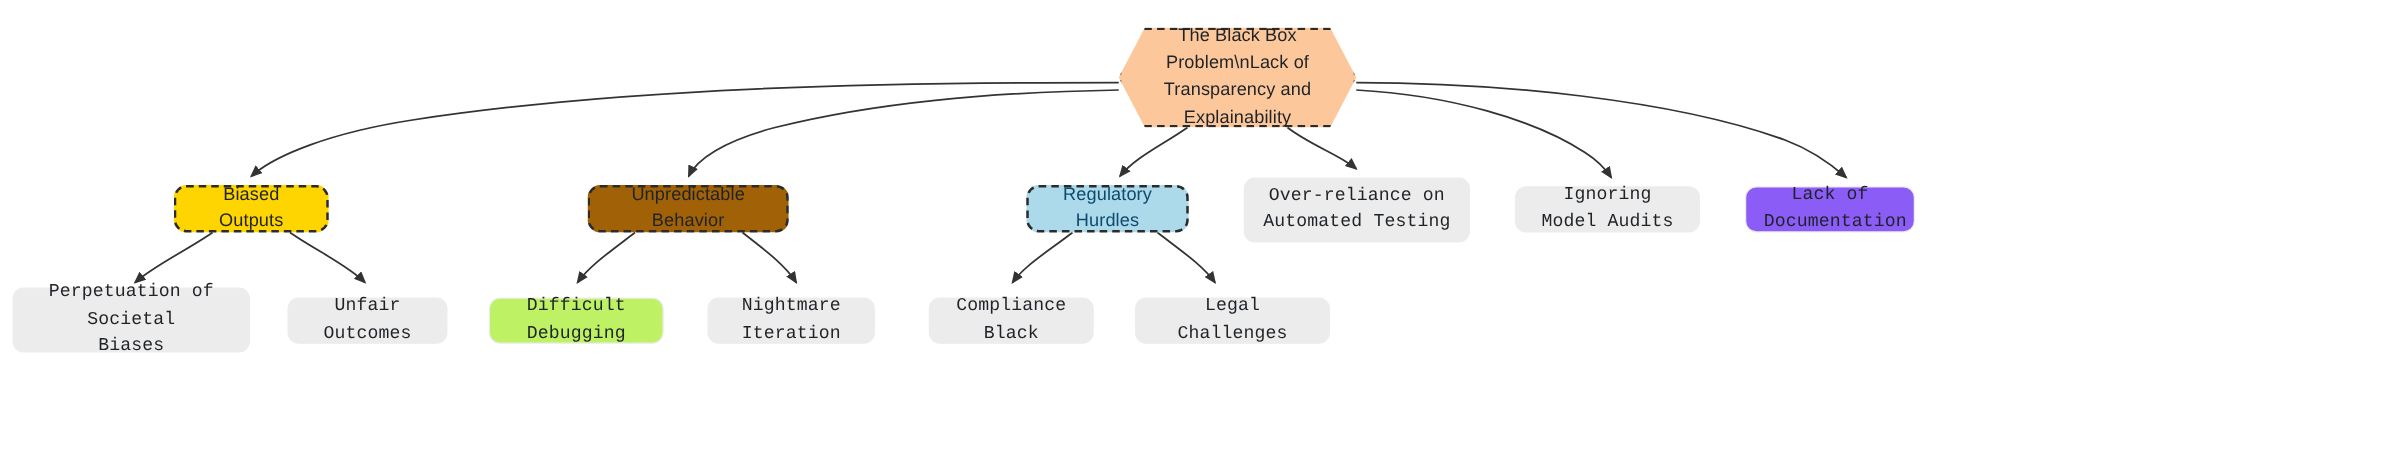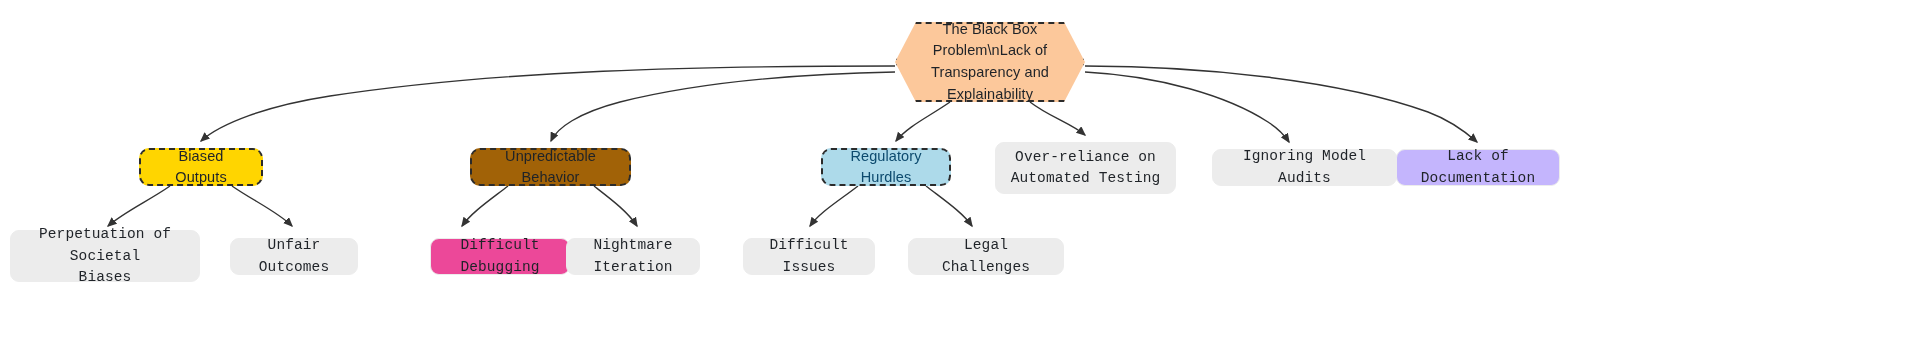--- a/index.html
+++ b/index.html
@@ -110,40 +110,40 @@
       <div class="node node-accent" style="left: 470px; top: 148px; width: 161px; height: 38px; background: #a16207; border-color: rgb(43, 43, 43); color: rgb(31, 35, 40);">
         <span class="node-label">Unpredictable Behavior</span>
       </div>
       <div class="node node-accent" style="left: 821px; top: 148px; width: 130px; height: 38px; background: rgb(173, 218, 234); border-color: rgb(43, 43, 43); color: #0c4a6e;">
         <span class="node-label">Regulatory Hurdles</span>
       </div>
       <div class="node node-plain" style="left: 995px; top: 142px; width: 181px; height: 52px; background: rgb(236, 236, 236); color: rgb(31, 35, 40);">
         <span class="node-label">Over-reliance on
 Automated Testing</span>
       </div>
-      <div class="node node-plain" style="left: 1212px; top: 149px; width: 185px; height: 37px; background: rgb(236, 236, 236); color: rgb(31, 35, 40);">
+      <div class="node node-plain" style="left: 1212px; top: 149px; width: 148px; height: 37px; background: rgb(236, 236, 236); color: rgb(31, 35, 40);">
         <span class="node-label">Ignoring Model Audits</span>
       </div>
-      <div class="node node-plain" style="left: 1396px; top: 149px; width: 164px; height: 37px; background: #c4b5fd; color: rgb(31, 35, 40);">
+      <div class="node node-plain" style="left: 1396px; top: 149px; width: 136px; height: 37px; background: #8b5cf6; color: rgb(31, 35, 40);">
         <span class="node-label">Lack of Documentation</span>
       </div>
       <div class="node node-plain" style="left: 10px; top: 230px; width: 190px; height: 52px; background: rgb(236, 236, 236); color: rgb(31, 35, 40); justify-content: center;">
         <span class="node-label">Perpetuation of Societal
 Biases</span>
       </div>
       <div class="node node-plain" style="left: 230px; top: 238px; width: 128px; height: 37px; background: rgb(236, 236, 236); color: rgb(31, 35, 40);">
         <span class="node-label">Unfair Outcomes</span>
       </div>
-      <div class="node node-plain" style="left: 391px; top: 238px; width: 140px; height: 37px; background: #ec4899; color: rgb(31, 35, 40); margin-left: 39px;">
+      <div class="node node-plain" style="left: 391px; top: 238px; width: 140px; height: 37px; background: #bef264; color: rgb(31, 35, 40);">
         <span class="node-label">Difficult Debugging</span>
       </div>
       <div class="node node-plain" style="left: 566px; top: 238px; width: 134px; height: 37px; background: rgb(236, 236, 236); color: rgb(31, 35, 40);">
         <span class="node-label">Nightmare Iteration</span>
       </div>
       <div class="node node-plain" style="left: 743px; top: 238px; width: 132px; height: 37px; background: rgb(236, 236, 236); color: rgb(31, 35, 40);">
-        <span class="node-label">Difficult Issues</span>
+        <span class="node-label">Compliance Black</span>
       </div>
       <div class="node node-plain" style="left: 908px; top: 238px; width: 156px; height: 37px; background: rgb(236, 236, 236); color: rgb(31, 35, 40);">
         <span class="node-label">Legal Challenges</span>
       </div>
     </div>
 
 </div>
 
 </body></html>

